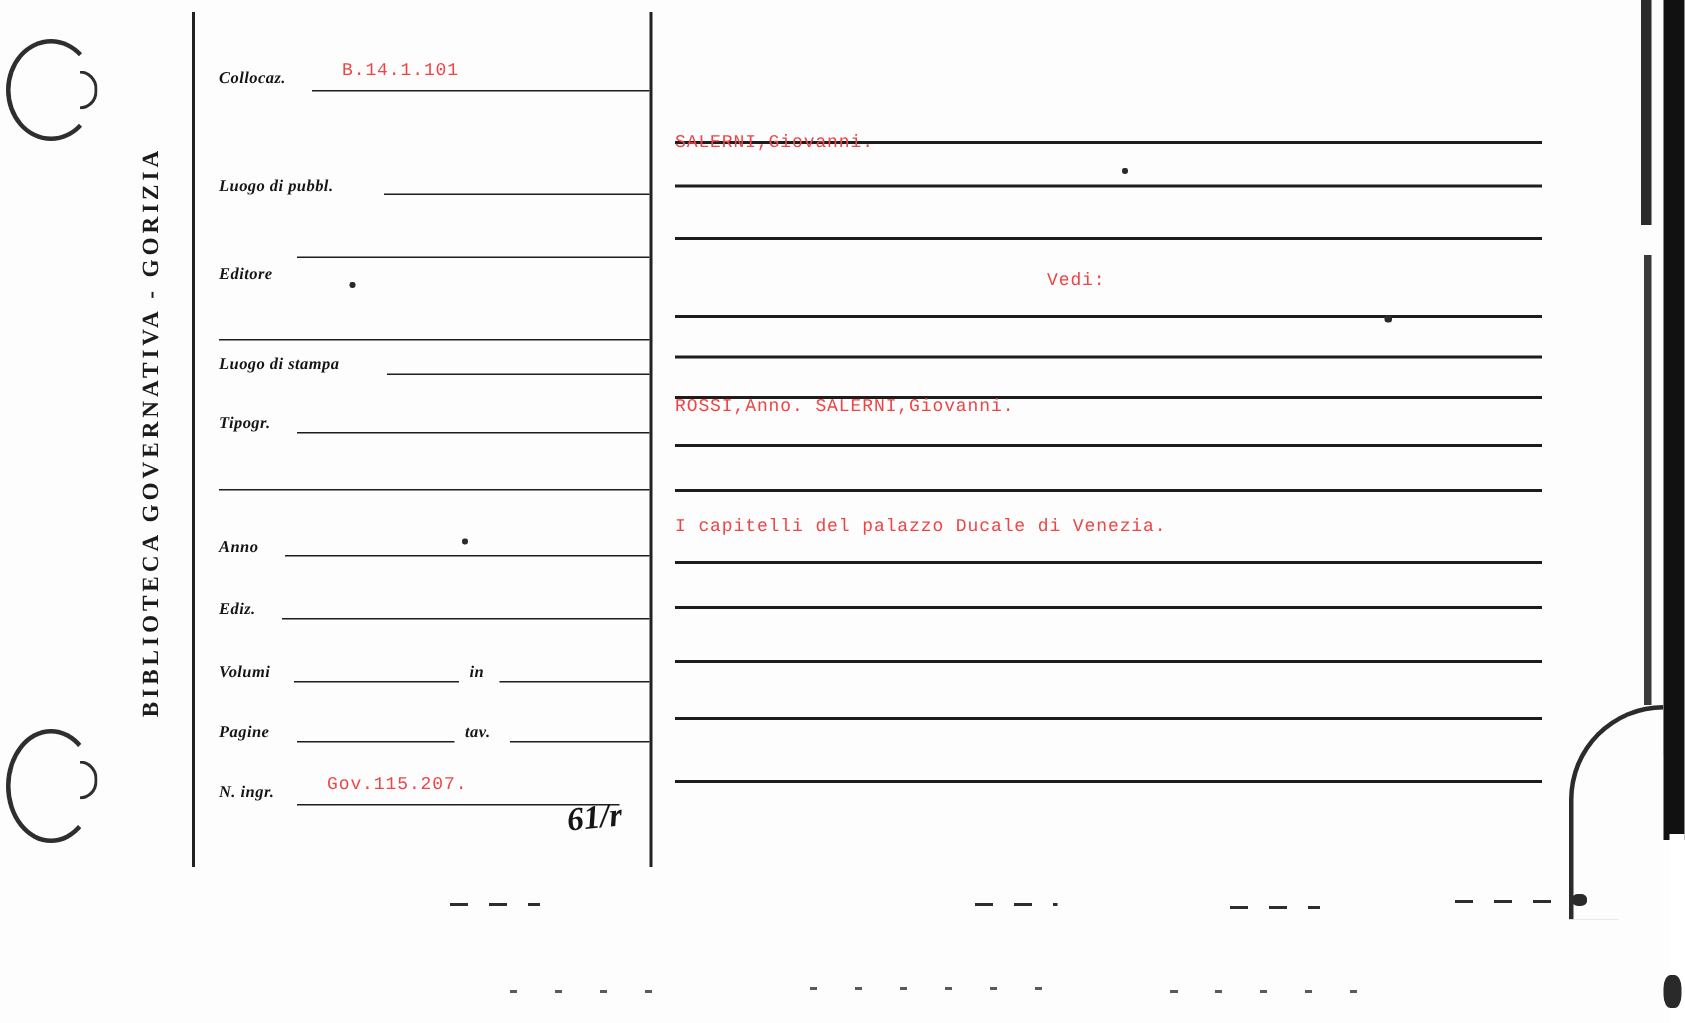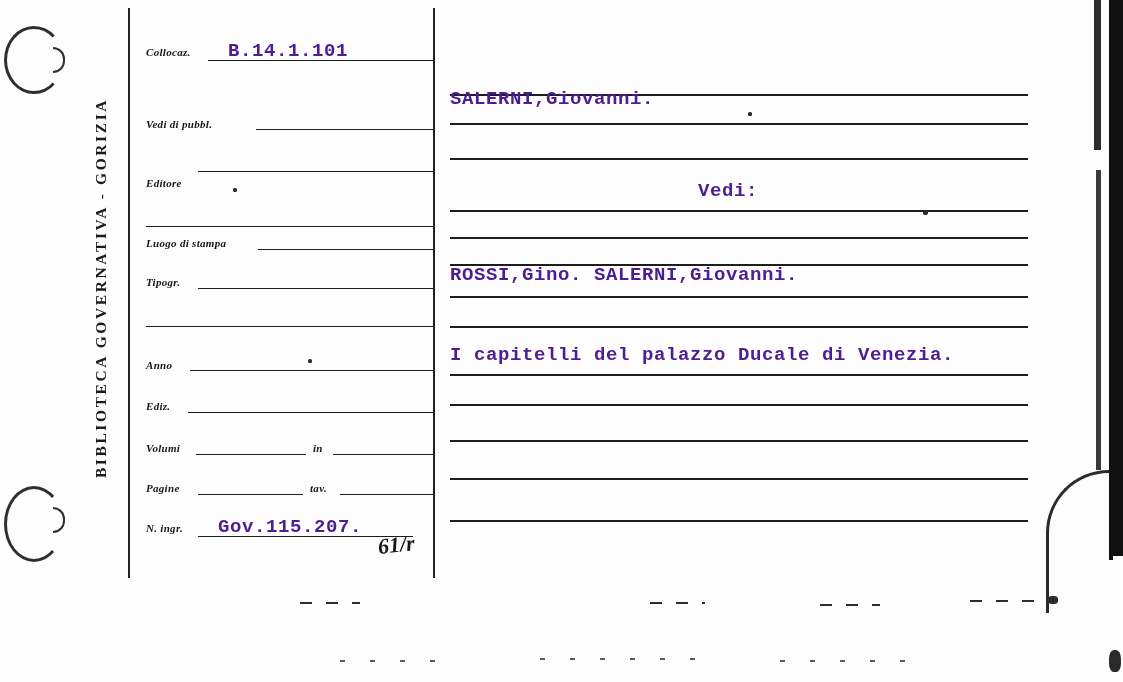--- a/index.html
+++ b/index.html
@@ -114,23 +114,23 @@
   .field-rule {
     position: absolute;
     height: 1.4px;
     background: #1d1d1d;
   }
 
   
   .typed {
     position: absolute;
     font-family: "Liberation Mono", monospace;
-    font-size: 19px;
-    font-weight: bold;
-    color: #4c1d95;
+    font-size: 12px;
+    font-weight: normal;
+    color: #ef4444;
     letter-spacing: .6px;
     white-space: nowrap;
   }
 
   
   #scrawl {
     position: absolute;
     left: 250px;
     top: 524px;
     font-family: "Liberation Serif", serif;
@@ -211,21 +211,21 @@
   </div>
 
   <div id="card">
 
     <div class="vline" id="vline-left"></div>
     <div class="vline" id="vline-mid"></div>
 
     <div class="field-label" style="left:18px; top:38px;">Collocaz.</div>
     <div class="field-rule" style="left:80px; top:52px; width:225px;"></div>
 
-    <div class="field-label" style="left:18px; top:110px;">Vedi di pubbl.</div>
+    <div class="field-label" style="left:18px; top:110px;">Luogo di pubbl.</div>
     <div class="field-rule" style="left:128px; top:121px; width:177px;"></div>
 
     <div class="field-label" style="left:18px; top:169px;">Editore</div>
     <div class="field-rule" style="left:70px; top:163px; width:235px;"></div>
 
     <div class="field-rule" style="left:18px; top:218px; width:287px;"></div>
 
     <div class="field-label" style="left:18px; top:229px;">Luogo di stampa</div>
     <div class="field-rule" style="left:130px; top:241px; width:175px;"></div>
 
@@ -269,21 +269,21 @@
     <div class="hline" style="left:322px; top:288px; width:578px;"></div>
     <div class="hline" style="left:322px; top:318px; width:578px;"></div>
     <div class="hline" style="left:322px; top:366px; width:578px;"></div>
     <div class="hline" style="left:322px; top:396px; width:578px;"></div>
     <div class="hline" style="left:322px; top:432px; width:578px;"></div>
     <div class="hline" style="left:322px; top:470px; width:578px;"></div>
     <div class="hline" style="left:322px; top:512px; width:578px;"></div>
 
     <div class="typed" style="left:322px; top:80px;">SALERNI,Giovanni.</div>
     <div class="typed" style="left:570px; top:172px;text-align:center;">Vedi:</div>
-    <div class="typed" style="left:322px; top:256px;">ROSSI,Gino. SALERNI,Giovanni.</div>
+    <div class="typed" style="left:322px; top:256px;">ROSSI,Anno. SALERNI,Giovanni.</div>
     <div class="typed" style="left:322px; top:336px;">I capitelli del palazzo Ducale di Venezia.</div>
 
     <div class="speck" style="left:620px; top:104px; width:4px; height:4px;"></div>
     <div class="speck" style="left:795px; top:202px; width:5px; height:5px;"></div>
   </div>
 
   <div class="dashline" style="left:300px; top:602px; width:60px;"></div>
   <div class="dashline" style="left:650px; top:602px; width:55px;"></div>
   <div class="dashline" style="left:820px; top:604px; width:60px;"></div>
   <div class="dashline" style="left:970px; top:600px; width:70px;"></div>

